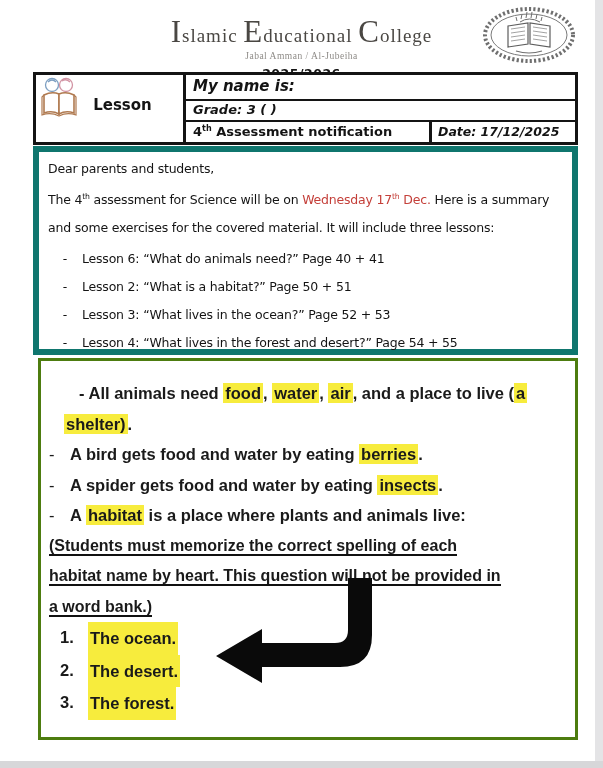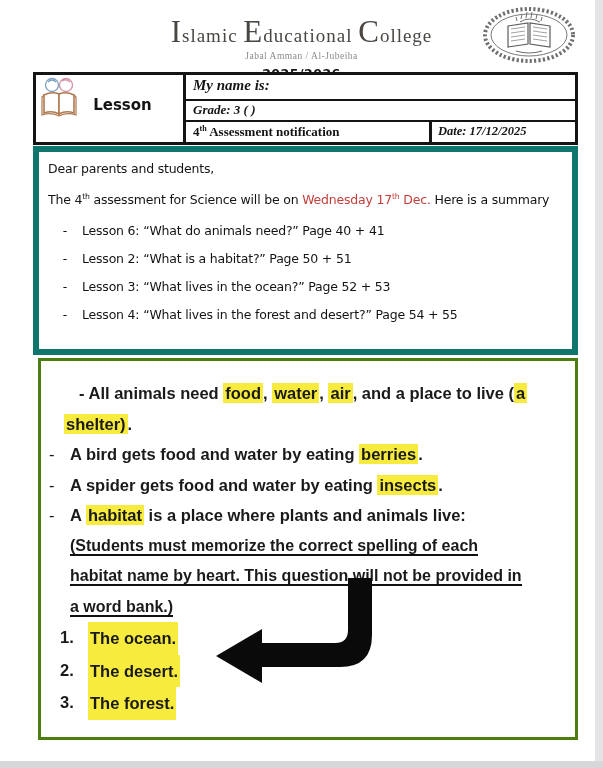--- a/index.html
+++ b/index.html
@@ -29,21 +29,21 @@
   .info-table {
     position:absolute; left:33px; top:72px; width:545px; height:73px;
     border:3px solid #141414; display:flex; background:#fff;
   }
   .dept-cell { width:150px; border-right:3px solid #141414; position:relative; }
   .reading-icon { position:absolute; top:1px; left:3px; width:40px; height:42px; }
   .dept-line1 { position:absolute; top:21px; left:0; width:100%; text-align:center;
                 padding-left:26px; font-weight:bold; font-size:15px; }
   .dept-line2 { position:absolute; top:43px; left:0; width:100%; text-align:center;
                 padding-left:4px; font-weight:bold; font-size:15px; font-style:italic;margin-top:28px; }
-  .right-col { flex:1; display:flex; flex-direction:column;font-family:Liberation Serif, serif; }
+  .right-col { flex:1; display:flex; flex-direction:column; }
   .row-name { height:26px; border-bottom:2px solid #141414; font-size:15px;
               font-weight:bold; font-style:italic; padding:2px 0 0 7px; }
   .row-grade { height:21px; border-bottom:2px solid #141414; font-size:13px;
                font-weight:bold; font-style:italic; padding:1px 0 0 7px; }
   .row-assess { flex:1; display:flex; }
   .assess-cell { flex:1; font-size:13px; font-weight:bold; padding:2px 0 0 7px; }
   .date-cell { width:146px; border-left:3px solid #141414; font-size:12.5px;
                font-weight:bold; font-style:italic; padding:2px 0 0 6px; }
   sup { font-size:0.62em; vertical-align:super; }
 
@@ -65,21 +65,21 @@
     position:absolute; left:38px; top:358px; width:540px; height:382px;
     border:3px solid #4d7c0f; padding:17px 10px 0 8px; background:#fff;
     font-family:"Liberation Sans", sans-serif; font-weight:bold;
     font-size:16.5px; line-height:30.5px; color:#1a1a1a;
   }
   .hl { background:var(--highlight, #f7ec3d); padding:1px 2px; }
   .sum-line1 { padding-left:30px; white-space:nowrap; }
   .sum-line2 { padding-left:15px; }
   .bullet { display:flex; }
   .bdash { width:21px; flex:none; font-weight:normal; }
-  .note-line { margin-left:21px; white-space:nowrap; font-size:16px; }
+  .note-line { white-space:nowrap; font-size:16px; }
   .note-line span { border-bottom:2.5px solid #111; padding-bottom:0px; }
   .habitat-row { display:flex; padding-left:11px; }
   .hnum { width:28px; flex:none; }
 
   .curved-arrow { position:absolute; left:210px; top:572px; width:170px; height:117px; }
 </style>
 </head>
 <body>
 
 <div class="page">
@@ -130,20 +130,21 @@
       <div class="row-assess">
         <div class="assess-cell"><span>4</span><sup>th</sup><span> Assessment notification</span></div>
         <div class="date-cell">Date: 17/12/2025</div>
       </div>
     </div>
   </div>
 
   <div class="notice-box">
     <div>Dear parents and students,</div>
     <div class="intro-line"><span>The 4</span><sup>th</sup><span> assessment for Science will be on </span><span class="red-date">Wednesday 17</span><sup class="red-date">th</sup><span class="red-date"> Dec.</span><span> Here is a summary</span></div>
+    <div class="intro-line">and some exercises for the covered material. It will include three lessons:</div>
     <div class="lessons">
       <div class="lesson-row">
         <span class="lesson-dash">-</span>
         <span class="lesson-text">Lesson 6: “What do animals need?” Page 40 + 41</span>
       </div>
       <div class="lesson-row">
         <span class="lesson-dash">-</span>
         <span class="lesson-text">Lesson 2: “What is a habitat?” Page 50 + 51</span>
       </div>
       <div class="lesson-row">

